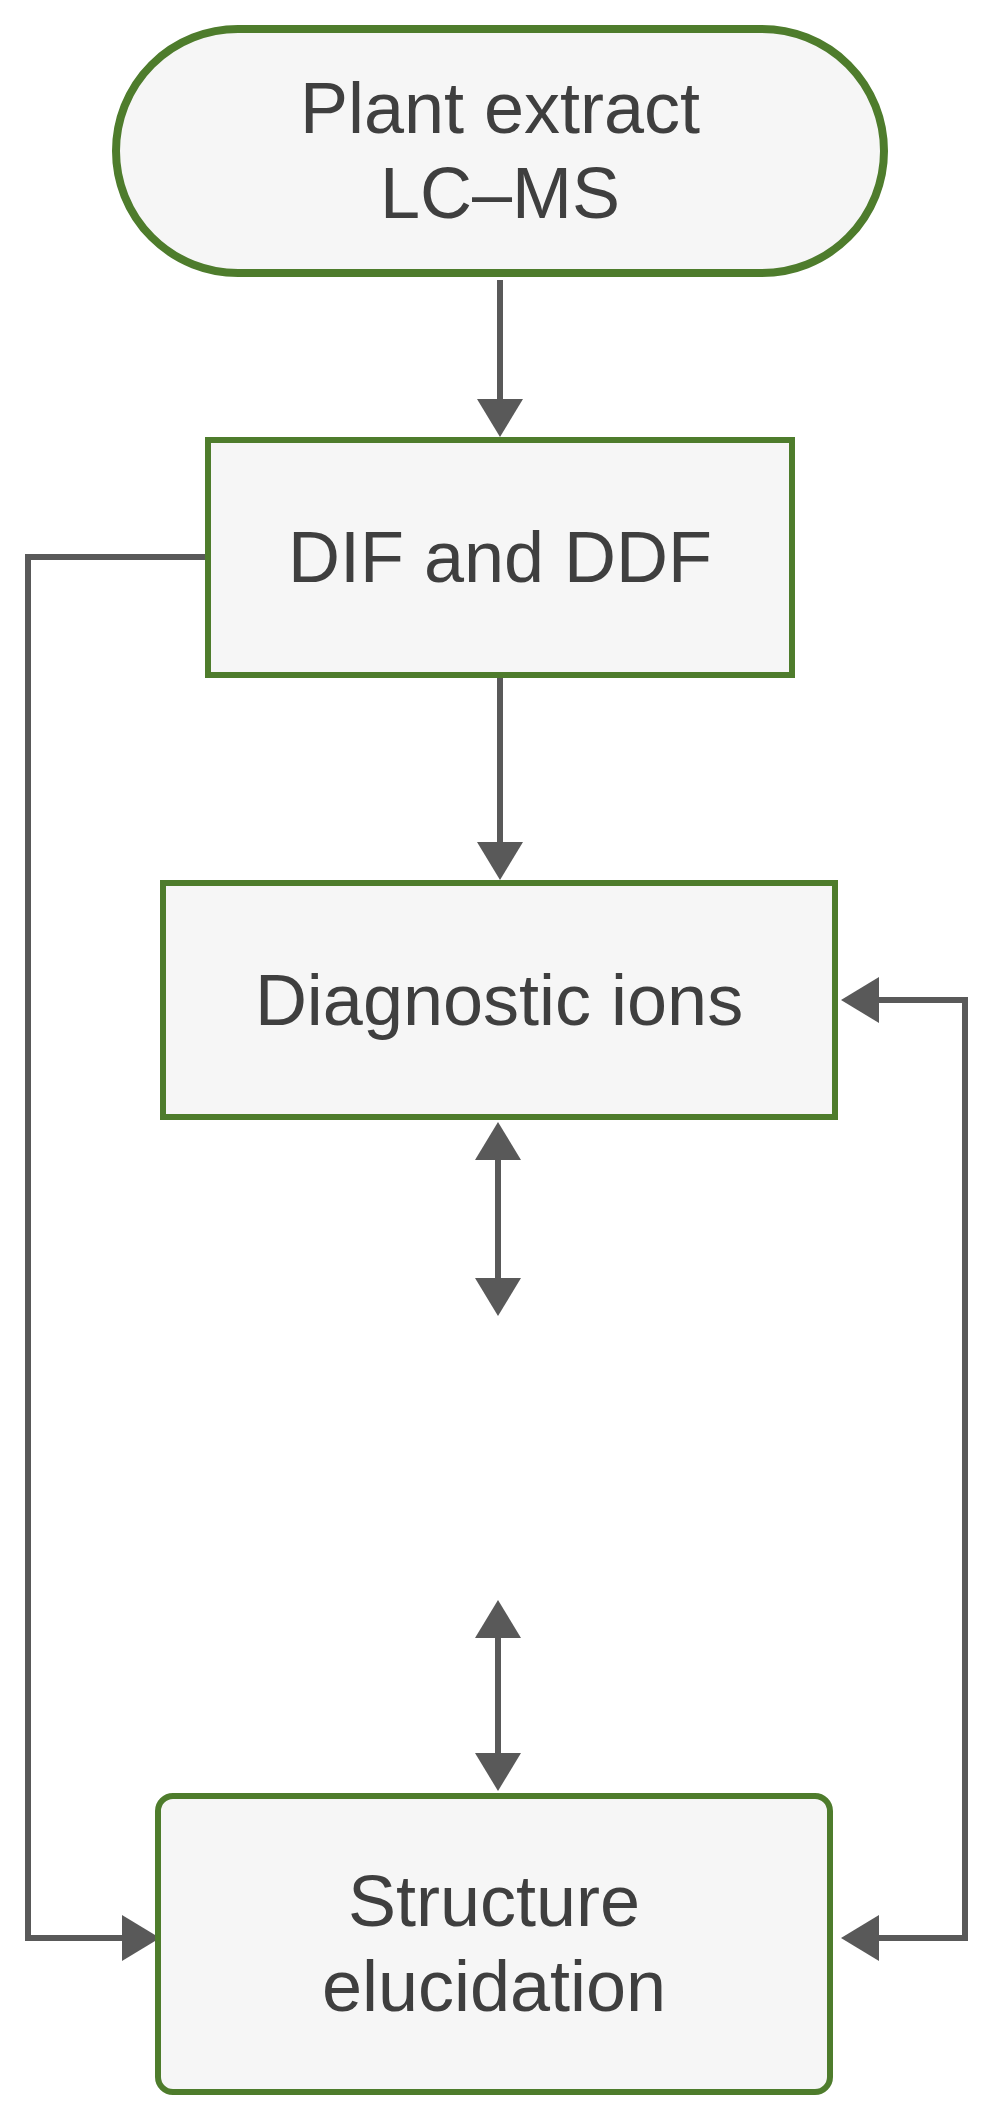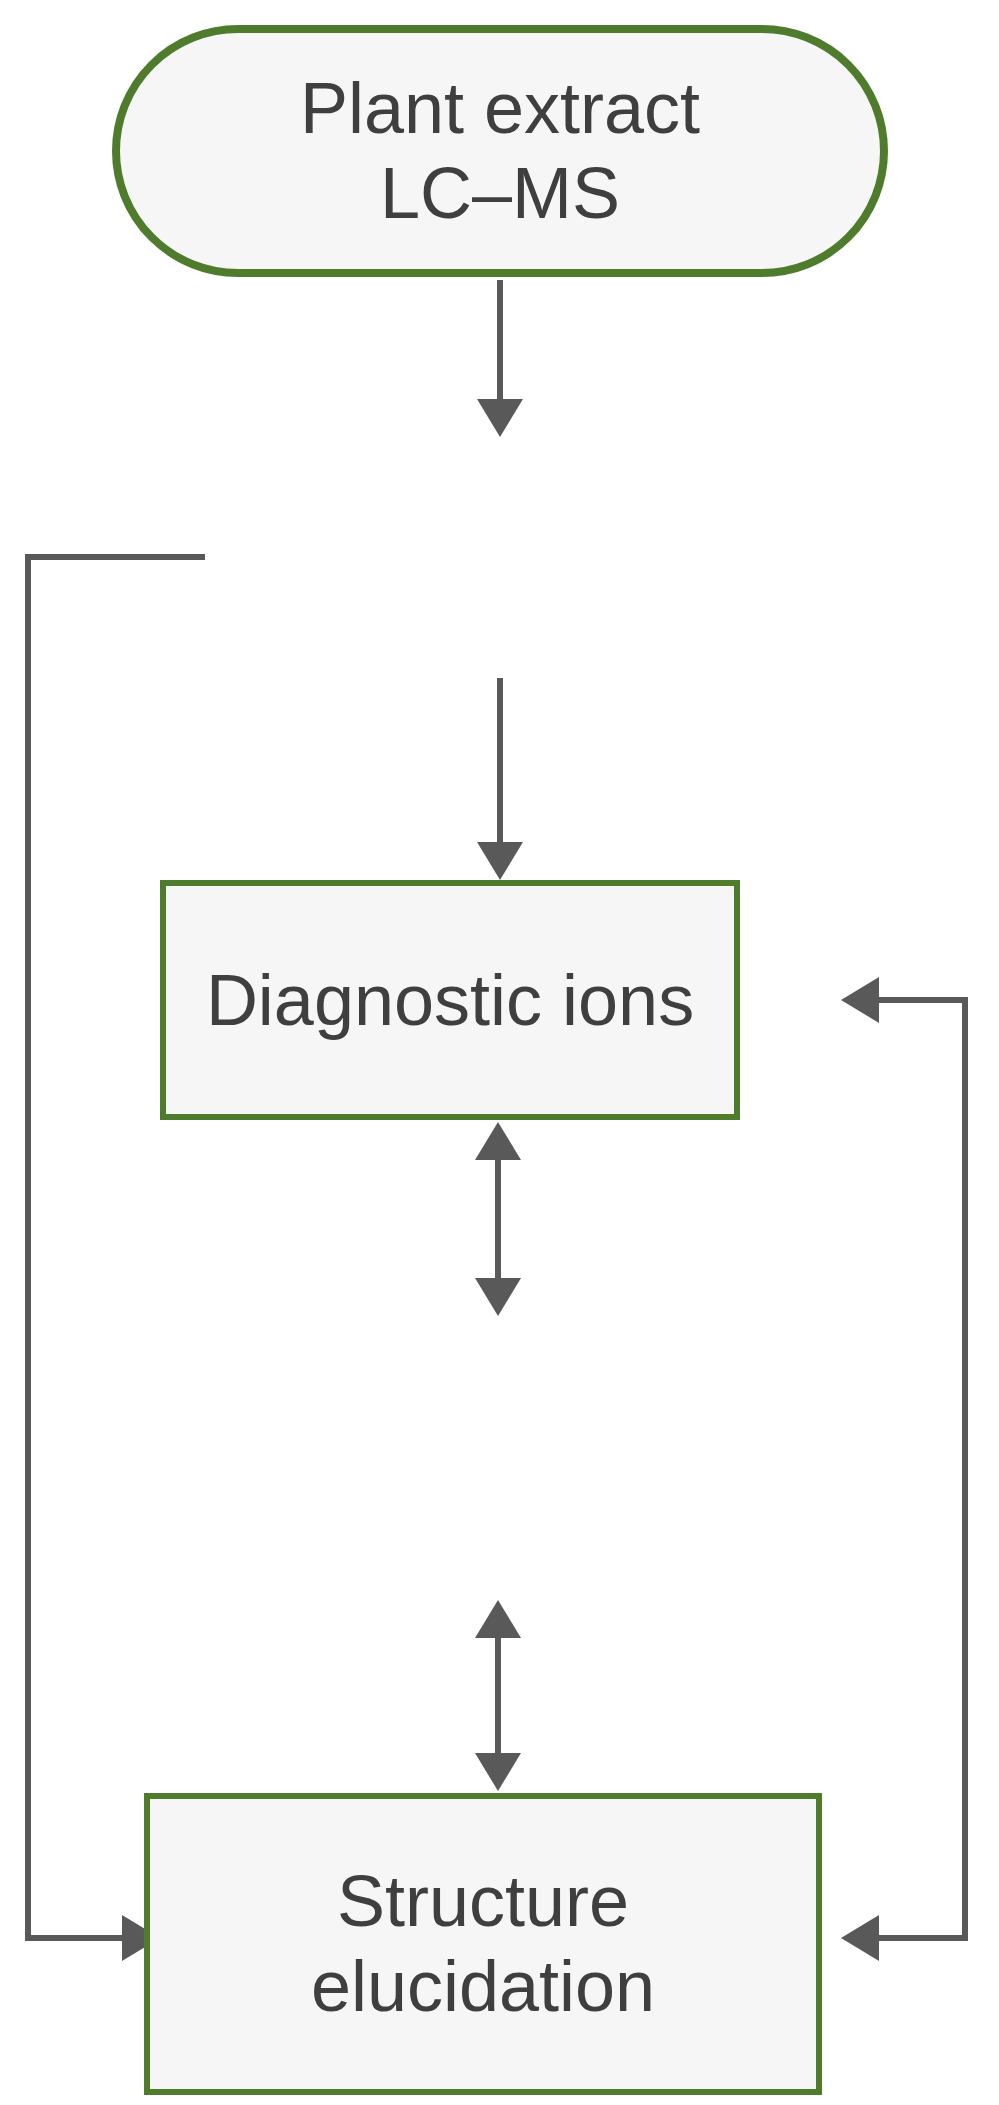--- a/index.html
+++ b/index.html
@@ -58,29 +58,29 @@
   }
   .node-rect {
     border: 6px solid var(--node-border-green);
   }
   .node-dif {
     left: 205px; top: 437px;
     width: 590px; height: 241px;
   }
   .node-diag {
     left: 160px; top: 880px;
-    width: 580px; height: 240px;
+    width: 678px; height: 240px;
   }
   .node-cluster {
     left: 160px; top: 1318px;
     width: 678px; height: 280px;
   }
   .node-structure {
-    left: 144px; top: 1793px;
-    width: 678px; height: 302px;
+    left: 155px; top: 1793px;
+    width: 678px; height: 302px; border-radius: 18px;
   }
 </style>
 </head>
 <body>
 
 <div class="canvas">
 
   <svg class="edge-layer" viewBox="0 0 999 2105" xmlns="http://www.w3.org/2000/svg">
 
     <g>
@@ -115,20 +115,23 @@
       <path class="edge-shaft" d="M 877 1000 L 965 1000 L 965 1938 L 877 1938"></path>
       <polygon class="edge-head" points="841,1938 879,1915 879,1961"></polygon>
     </g>
   </svg>
 
   <div class="node node-stadium">
     <div class="label">Plant extract
 LC–MS</div>
   </div>
 
+  <div class="node node-rect node-dif">
+    <div class="label">DIF and DDF</div>
+  </div>
 
   <div class="node node-rect node-diag">
     <div class="label">Diagnostic ions</div>
   </div>
 
 
   <div class="node node-rect node-structure">
     <div class="label">Structure
 elucidation</div>
   </div>

